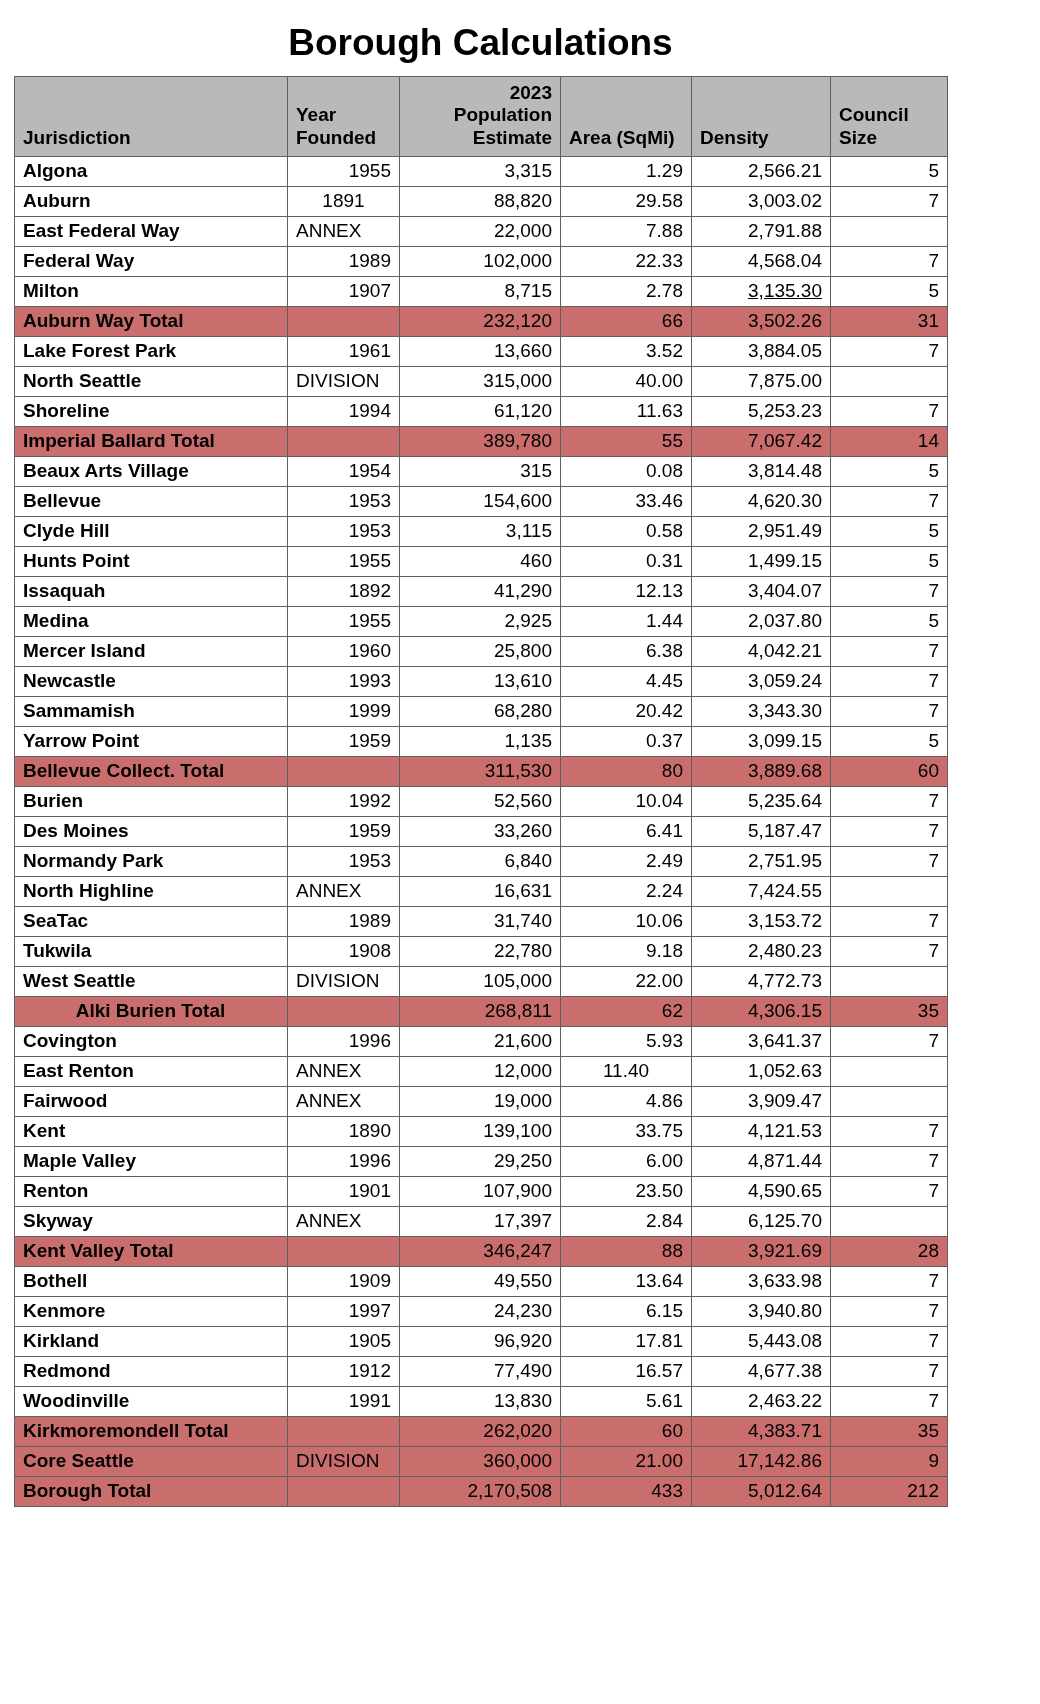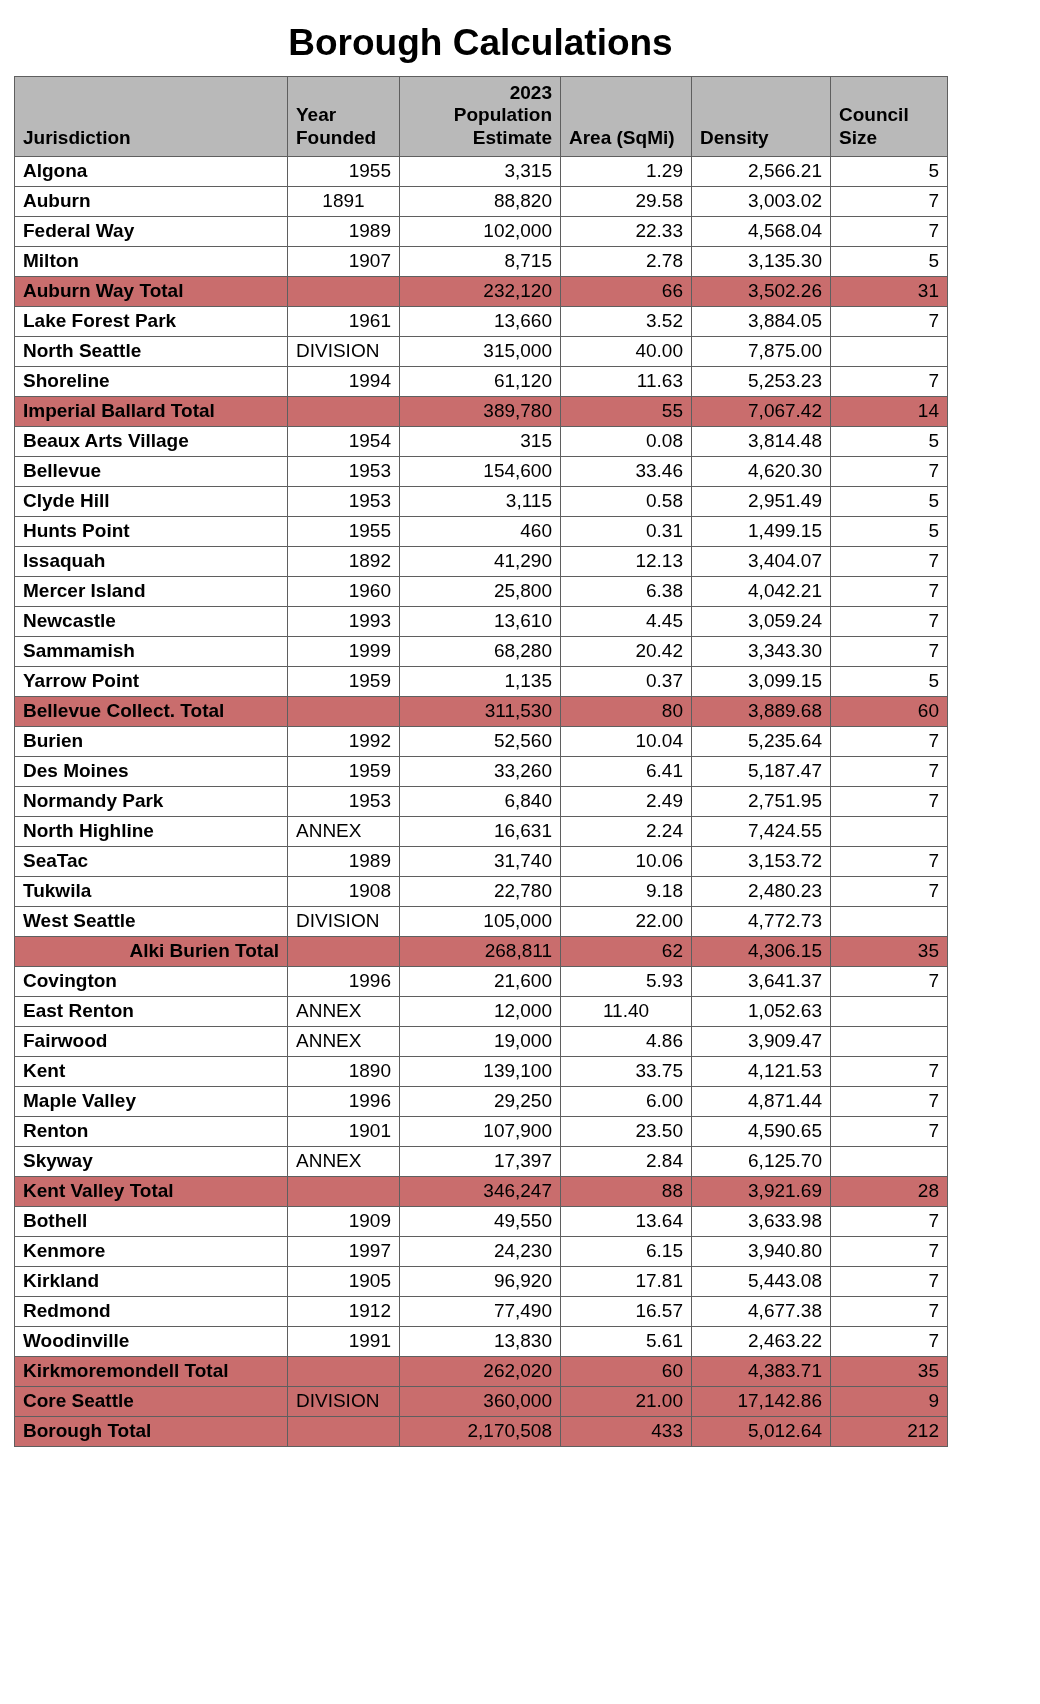--- a/index.html
+++ b/index.html
@@ -96,33 +96,41 @@
         </tr>
         <tr>
           <td class="jur" style="text-align: left;">Auburn</td>
           <td style="text-align: center;">1891</td>
           <td style="text-align: right;">88,820</td>
           <td style="text-align: right;">29.58</td>
           <td style="text-align: right;">3,003.02</td>
           <td style="text-align: right;">7</td>
         </tr>
         <tr>
+          <td class="jur" style="text-align: left;">East Federal Way</td>
+          <td style="text-align: left;">ANNEX</td>
+          <td style="text-align: right;">22,000</td>
+          <td style="text-align: right;">7.88</td>
+          <td style="text-align: right;">2,791.88</td>
+          <td style="text-align: right;"></td>
+        </tr>
+        <tr>
           <td class="jur" style="text-align: left;">Federal Way</td>
           <td style="text-align: right;">1989</td>
           <td style="text-align: right;">102,000</td>
           <td style="text-align: right;">22.33</td>
           <td style="text-align: right;">4,568.04</td>
           <td style="text-align: right;">7</td>
         </tr>
         <tr>
           <td class="jur" style="text-align: left;">Milton</td>
           <td style="text-align: right;">1907</td>
           <td style="text-align: right;">8,715</td>
           <td style="text-align: right;">2.78</td>
-          <td style="text-align: right;">3,135.30</td>
+          <td style="text-align: right; text-decoration: underline;">3,135.30</td>
           <td style="text-align: right;">5</td>
         </tr>
         <tr class="total">
           <td class="jur" style="text-align: left;">Auburn Way Total</td>
           <td style="text-align: left;"></td>
           <td style="text-align: right;">232,120</td>
           <td style="text-align: right;">66</td>
           <td style="text-align: right;">3,502.26</td>
           <td style="text-align: right;">31</td>
         </tr>
@@ -192,20 +200,28 @@
         </tr>
         <tr>
           <td class="jur" style="text-align: left;">Issaquah</td>
           <td style="text-align: right;">1892</td>
           <td style="text-align: right;">41,290</td>
           <td style="text-align: right;">12.13</td>
           <td style="text-align: right;">3,404.07</td>
           <td style="text-align: right;">7</td>
         </tr>
         <tr>
+          <td class="jur" style="text-align: left;">Medina</td>
+          <td style="text-align: right;">1955</td>
+          <td style="text-align: right;">2,925</td>
+          <td style="text-align: right;">1.44</td>
+          <td style="text-align: right;">2,037.80</td>
+          <td style="text-align: right;">5</td>
+        </tr>
+        <tr>
           <td class="jur" style="text-align: left;">Mercer Island</td>
           <td style="text-align: right;">1960</td>
           <td style="text-align: right;">25,800</td>
           <td style="text-align: right;">6.38</td>
           <td style="text-align: right;">4,042.21</td>
           <td style="text-align: right;">7</td>
         </tr>
         <tr>
           <td class="jur" style="text-align: left;">Newcastle</td>
           <td style="text-align: right;">1993</td>
@@ -288,21 +304,21 @@
         </tr>
         <tr>
           <td class="jur" style="text-align: left;">West Seattle</td>
           <td style="text-align: left;">DIVISION</td>
           <td style="text-align: right;">105,000</td>
           <td style="text-align: right;">22.00</td>
           <td style="text-align: right;">4,772.73</td>
           <td style="text-align: right;"></td>
         </tr>
         <tr class="total">
-          <td class="jur" style="text-align: right; padding-left: 7px;">Alki Burien Total</td>
+          <td class="jur" style="text-align: center; padding-left: 7px;">Alki Burien Total</td>
           <td style="text-align: left;"></td>
           <td style="text-align: right;">268,811</td>
           <td style="text-align: right;">62</td>
           <td style="text-align: right;">4,306.15</td>
           <td style="text-align: right;">35</td>
         </tr>
         <tr>
           <td class="jur" style="text-align: left;">Covington</td>
           <td style="text-align: right;">1996</td>
           <td style="text-align: right;">21,600</td>

